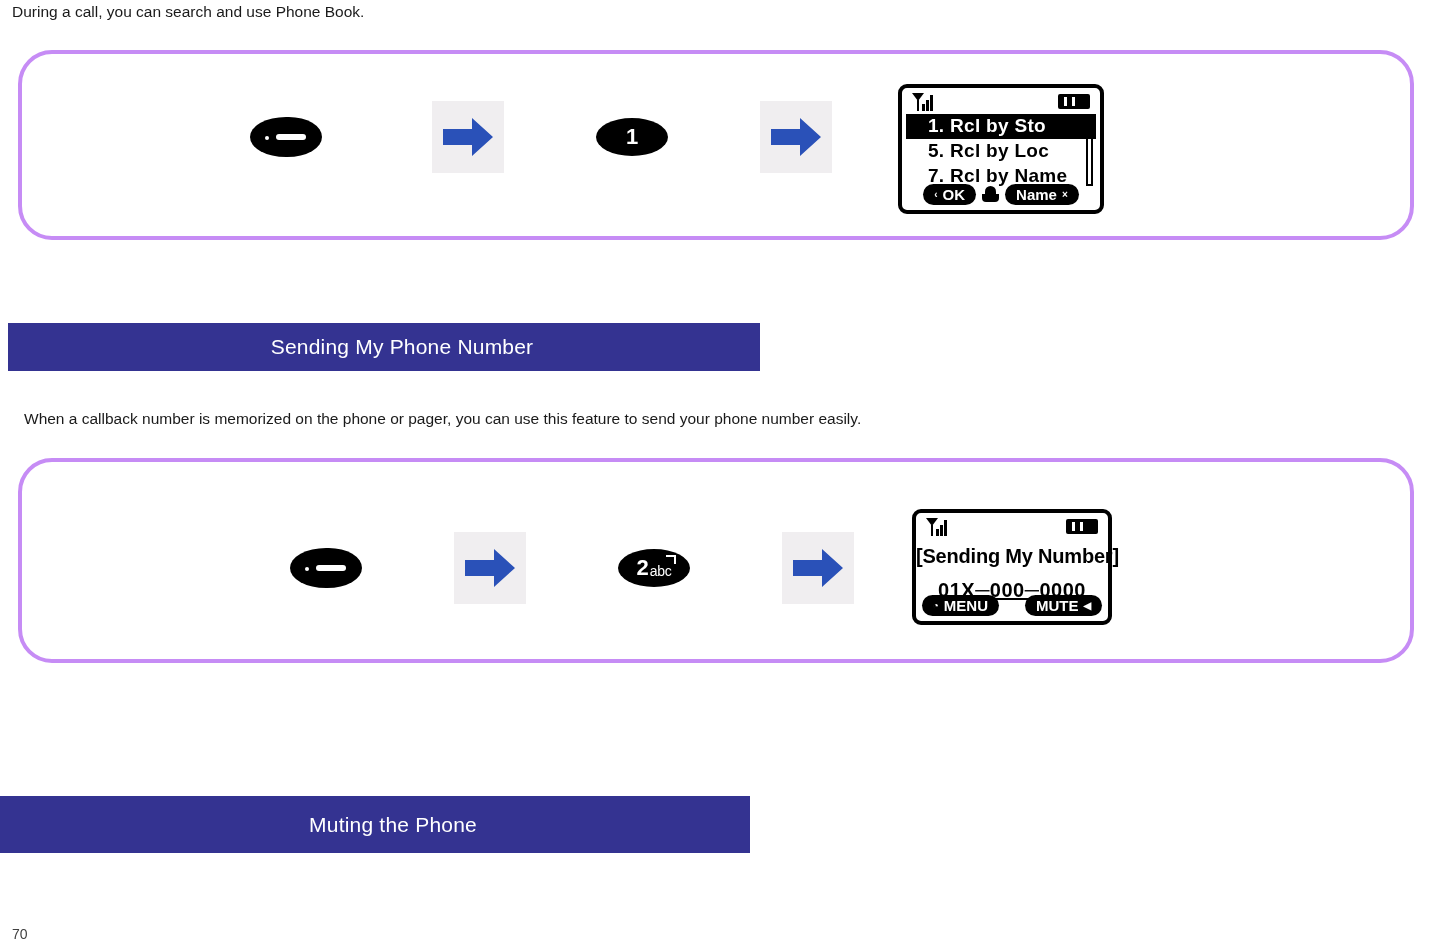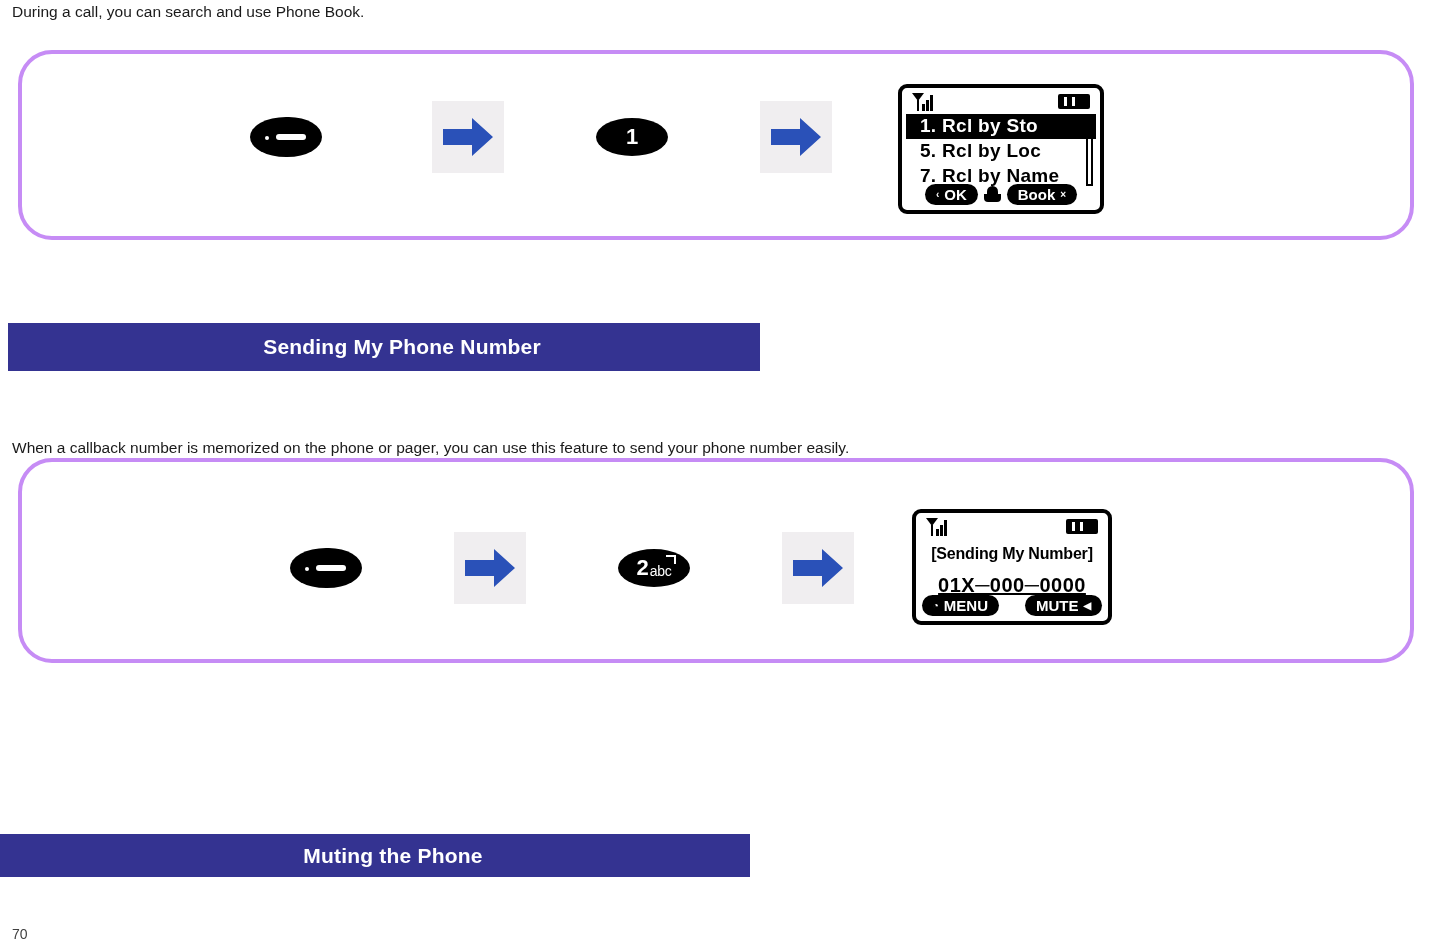--- a/index.html
+++ b/index.html
@@ -39,21 +39,21 @@
     position: absolute;
     background: #343391;
     display: flex;
     align-items: center;
     justify-content: center;
     box-sizing: border-box;
   }
   .section-bar .bar-label {
     color: #ffffff;
     font-size: 21px;
-    font-weight: bold;
+    font-weight: normal;
     letter-spacing: 0.2px;
     white-space: nowrap;
     margin-left: 36px;
   }
 
   
   .flow {
     position: absolute;
     display: flex;
     align-items: center;
@@ -185,21 +185,21 @@
   }
 
   
   .lcd-menu {
     padding: 0 4px;
   }
   .lcd-menu .row {
     font-size: 19px;
     font-weight: bold;
     line-height: 22px;
-    padding: 1px 6px 2px 14px;
+    padding: 1px 6px 2px 22px;
     color: #000000;
     white-space: nowrap;
     letter-spacing: 0.3px;
   }
   .lcd-menu .row.selected {
     background: #000000;
     color: #ffffff;
   }
   .lcd-scroll {
     position: absolute;
@@ -262,21 +262,21 @@
     top: 8px;
     width: 17px;
     height: 8px;
     background: #000000;
     border-radius: 0 0 4px 4px;
   }
 
   
   .lcd-title {
     text-align: center;
-    font-size: 16px;
+    font-size: 20px;
     font-weight: bold;
     letter-spacing: -0.2px;
     margin-top: 6px;
     white-space: nowrap;
   }
   .lcd-number {
     text-align: center;
     font-size: 20px;
     font-weight: bold;
     letter-spacing: 0.5px;
@@ -351,32 +351,32 @@
 
     <div class="lcd-scroll"></div>
 
     <div class="lcd-soft">
       <span class="soft-pill">
         <span class="glyph">‹</span>
         <span>OK</span>
       </span>
       <span class="soft-mid"></span>
       <span class="soft-pill">
-        <span>Book</span>
+        <span>Name</span>
         <span class="glyph">×</span>
       </span>
     </div>
   </div>
 </div>
 
 <div class="section-bar" style="left:8px; top:323px; width:752px; height:48px;">
   <span class="bar-label">Sending My Phone Number</span>
 </div>
 
-<div class="body-text" style="left:12px; top:409px;margin-top:29px;">When a callback number is memorized on the phone or pager, you can use this feature to send your phone number easily.</div>
+<div class="body-text" style="left:24px; top:409px;">When a callback number is memorized on the phone or pager, you can use this feature to send your phone number easily.</div>
 
 <div class="step-box" style="left:18px; top:458px; width:1396px; height:205px;">
 
   <div class="flow" style="left:268px; top:70px;">
 
     <div class="key-send"></div>
 
     <div style="width:92px"></div>
 
     <div class="arrow-tile">
@@ -427,17 +427,17 @@
         <span>MENU</span>
       </span>
       <span class="soft-pill">
         <span>MUTE</span>
         <span class="glyph">◀</span>
       </span>
     </div>
   </div>
 </div>
 
-<div class="section-bar" style="left:0px; top:834px; width:750px; height:43px;">
+<div class="section-bar" style="left:0px; top:796px; width:750px; height:57px;">
   <span class="bar-label">Muting the Phone</span>
 </div>
 
 <div class="page-num">70</div>
 
 </body></html>

